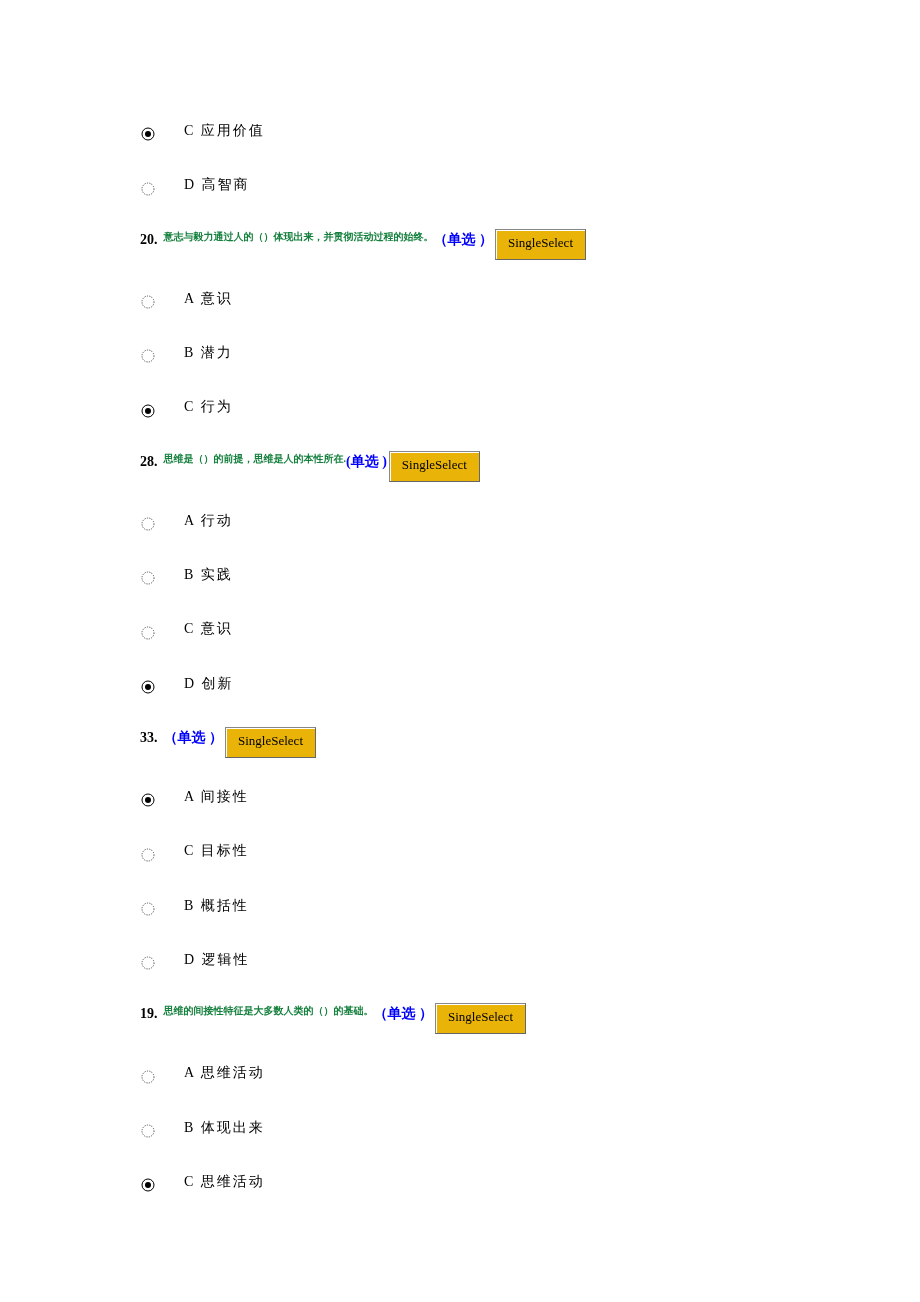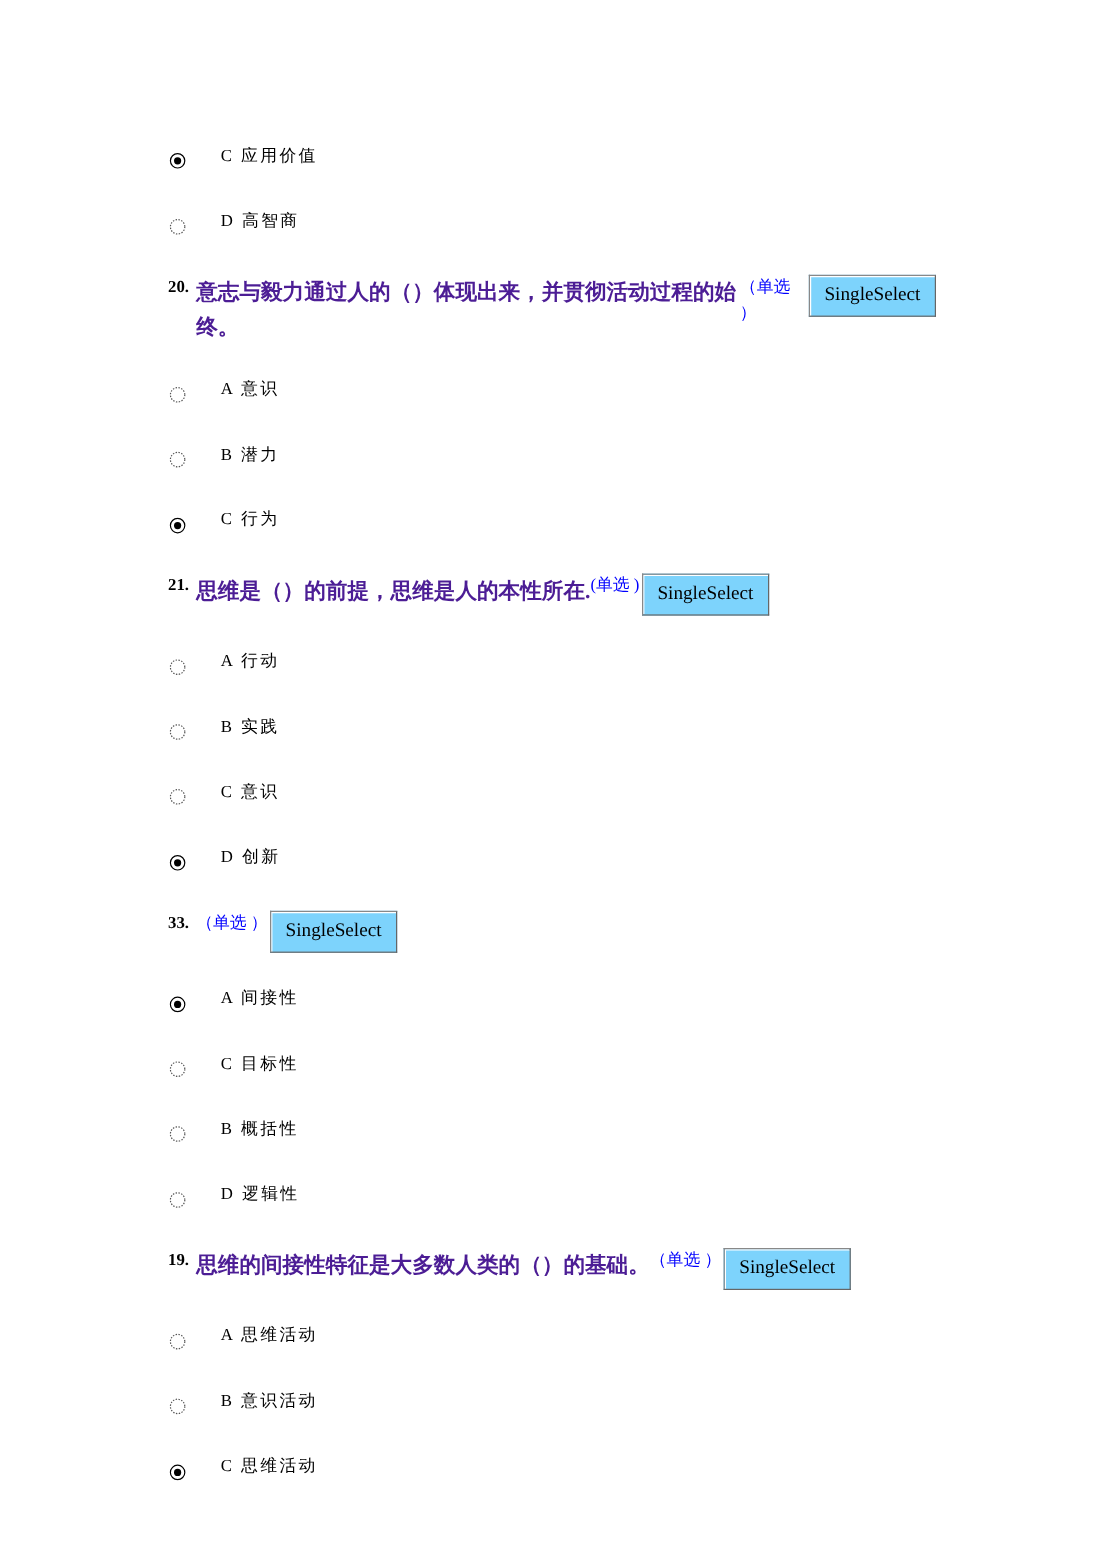--- a/index.html
+++ b/index.html
@@ -35,38 +35,38 @@
       margin-bottom: 28px;
       flex-wrap: nowrap;
     }
     .q-num {
       color: #000;
       font-weight: bold;
       margin-right: 6px;
       font-size: 14px;
     }
     .q-text {
-      color: #4c1d95;
+      color: #15803d;
       font-weight: bold;
-      font-size: 18px;
+      font-size: 10px;
     }
     .q-type {
       color: #0000ff;
-      font-weight: normal;
+      font-weight: bold;
       font-size: 14px;
     }
     .badge {
       border: 1px solid #888;
       border-bottom: 1px solid #666;
       border-right: 1px solid #666;
-      background: #7dd3fc;
+      background: #eab308;
       padding: 3px 12px 5px 12px;
       font-family: "Times New Roman", serif;
       color: #000;
-      font-size: 16px;
+      font-size: 13px;
       margin-left: 2px;
       display: inline-block;
       box-shadow: inset 1px 1px 0 #fff;
     }
   </style>
 </head>
 <body>
 
 <div id="content">
     <div class="option-row">
@@ -111,21 +111,21 @@
     <div class="option-row">
       <span class="radio-icon">
         <svg width="14" height="14" viewBox="0 0 14 14">
           <circle cx="7" cy="7" r="6" fill="none" stroke="#000" stroke-width="1"></circle>
           <circle cx="7" cy="7" r="3" fill="#000"></circle>
         </svg>
       </span>
       <span class="option-label">C 行为</span>
     </div>
     <div class="question-row">
-      <span class="q-num">21.</span>
+      <span class="q-num">28.</span>
       <span class="q-text">思维是（）的前提，思维是人的本性所在.</span>
       <span class="q-type">(单选 )</span>
       <span class="badge">SingleSelect</span>
     </div>
     <div class="option-row">
       <span class="radio-icon">
         <svg width="14" height="14" viewBox="0 0 14 14">
           <circle cx="7" cy="7" r="6" fill="none" stroke="#555" stroke-width="1" stroke-dasharray="1.2,1.2"></circle>
         </svg>
       </span>
@@ -207,21 +207,21 @@
         </svg>
       </span>
       <span class="option-label">A 思维活动</span>
     </div>
     <div class="option-row">
       <span class="radio-icon">
         <svg width="14" height="14" viewBox="0 0 14 14">
           <circle cx="7" cy="7" r="6" fill="none" stroke="#555" stroke-width="1" stroke-dasharray="1.2,1.2"></circle>
         </svg>
       </span>
-      <span class="option-label">B 意识活动</span>
+      <span class="option-label">B 体现出来</span>
     </div>
     <div class="option-row">
       <span class="radio-icon">
         <svg width="14" height="14" viewBox="0 0 14 14">
           <circle cx="7" cy="7" r="6" fill="none" stroke="#000" stroke-width="1"></circle>
           <circle cx="7" cy="7" r="3" fill="#000"></circle>
         </svg>
       </span>
       <span class="option-label">C 思维活动</span>
     </div>

